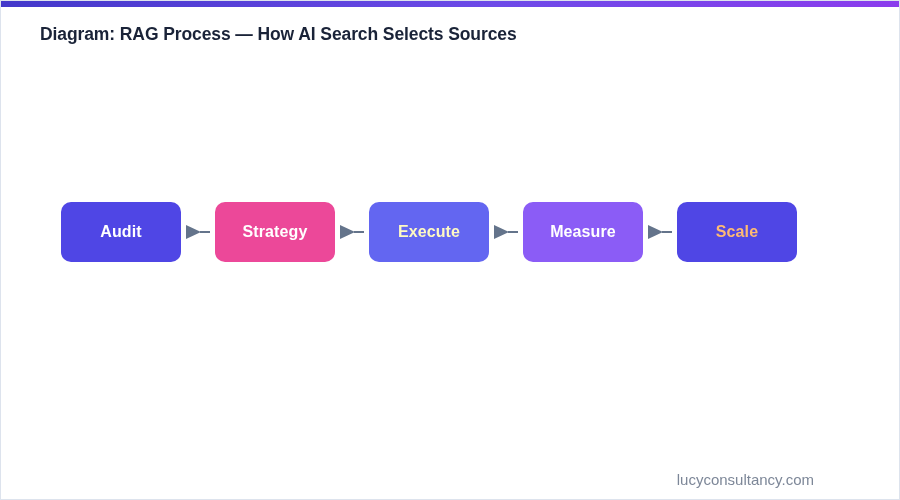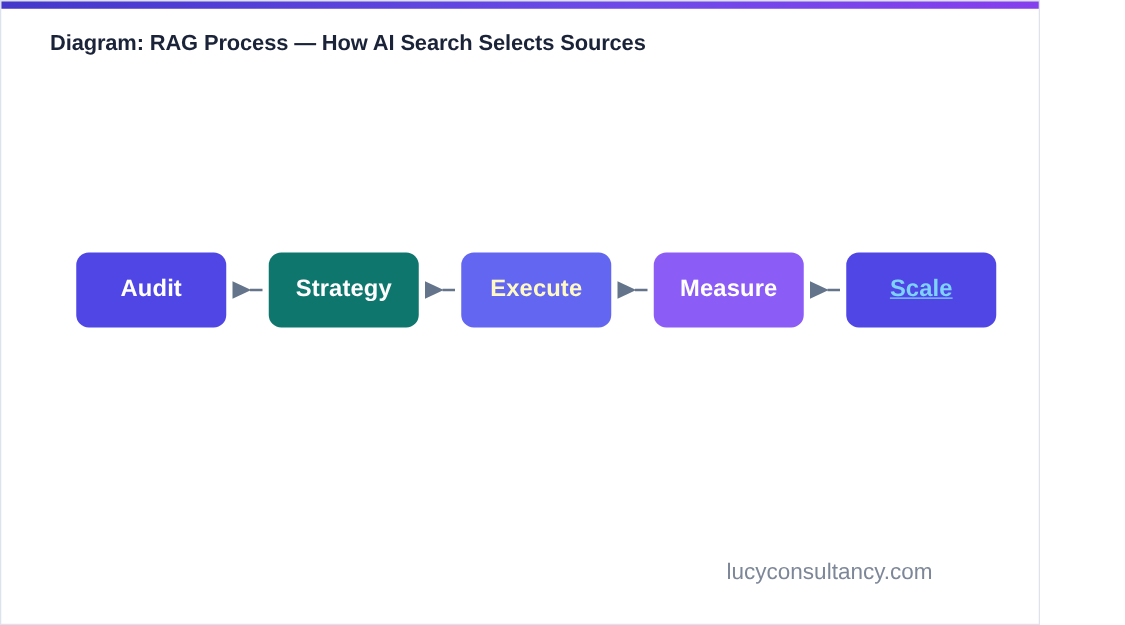--- a/index.html
+++ b/index.html
@@ -6,21 +6,21 @@
     margin: 0;
     padding: 0;
     background: #ffffff;
   }
   body {
     font-family: "Liberation Sans", sans-serif;
   }
 
   #canvas {
     position: relative;
-    width: 832px;
+    width: 900px;
     height: 500px;
     background: #ffffff;
     box-sizing: border-box;
     border: 1px solid #dde3ed;
     overflow: hidden;
   }
 
   
   #accent-bar {
     position: absolute;
@@ -59,21 +59,21 @@
     border-radius: 10px;
     display: flex;
     align-items: center;
     justify-content: center;
     box-sizing: border-box;
     flex: 0 0 auto;
   }
 
   .flow-node-label {
     color: #ffffff;
-    font-size: 19px;
+    font-size: 16px;
     font-weight: bold;
     letter-spacing: 0.1px;
     white-space: nowrap;
   }
 
   .flow-arrow {
     width: 34px;
     height: 60px;
     flex: 0 0 auto;
     display: flex;
@@ -82,22 +82,22 @@
   }
 
   .flow-arrow svg {
     display: block;
   }
 
   
   #footer-credit {
     position: absolute;
     right: 85px;
-    top: 446px;
-    font-size: 18px;
+    top: 470px;
+    font-size: 15px;
     color: #7d8798;
     white-space: nowrap;
   }
 </style>
 </head>
 <body>
 
 <div id="canvas">
 
   <div id="accent-bar" style="background: linear-gradient(90deg, rgb(67, 56, 202) 0%, rgb(109, 74, 232) 55%, rgb(139, 60, 237) 100%);"></div>
@@ -107,21 +107,21 @@
   <div id="flow-row">
       <div class="flow-node" style="background: rgb(79, 70, 229);">
         <span class="flow-node-label" style="color: rgb(255, 255, 255);">Audit</span>
       </div>
       <div class="flow-arrow">
         <svg width="28" height="20" viewBox="0 0 28 20" aria-hidden="true">
           <path d="M2 3 L17 10 L2 17 Z" fill="#64748b"></path>
           <rect x="16" y="9" width="10" height="2" fill="#64748b"></rect>
         </svg>
       </div>
-      <div class="flow-node" style="background: #0f766e;">
+      <div class="flow-node" style="background: #ec4899;">
         <span class="flow-node-label" style="color: rgb(255, 255, 255);">Strategy</span>
       </div>
       <div class="flow-arrow">
         <svg width="28" height="20" viewBox="0 0 28 20" aria-hidden="true">
           <path d="M2 3 L17 10 L2 17 Z" fill="#64748b"></path>
           <rect x="16" y="9" width="10" height="2" fill="#64748b"></rect>
         </svg>
       </div>
       <div class="flow-node" style="background: rgb(99, 102, 241);">
         <span class="flow-node-label" style="color: #fef9c3;">Execute</span>
@@ -135,19 +135,19 @@
       <div class="flow-node" style="background: rgb(139, 92, 246);">
         <span class="flow-node-label" style="color: #ffffff;">Measure</span>
       </div>
       <div class="flow-arrow">
         <svg width="28" height="20" viewBox="0 0 28 20" aria-hidden="true">
           <path d="M2 3 L17 10 L2 17 Z" fill="#64748b"></path>
           <rect x="16" y="9" width="10" height="2" fill="#64748b"></rect>
         </svg>
       </div>
       <div class="flow-node" style="background: rgb(79, 70, 229);">
-        <span class="flow-node-label" style="color: #7dd3fc; text-decoration: underline;">Scale</span>
+        <span class="flow-node-label" style="color: #fdba74;">Scale</span>
       </div>
     </div>
 
   <div id="footer-credit" style="color: rgb(125, 135, 152);">lucyconsultancy.com</div>
 
 </div>
 
 </body></html>

